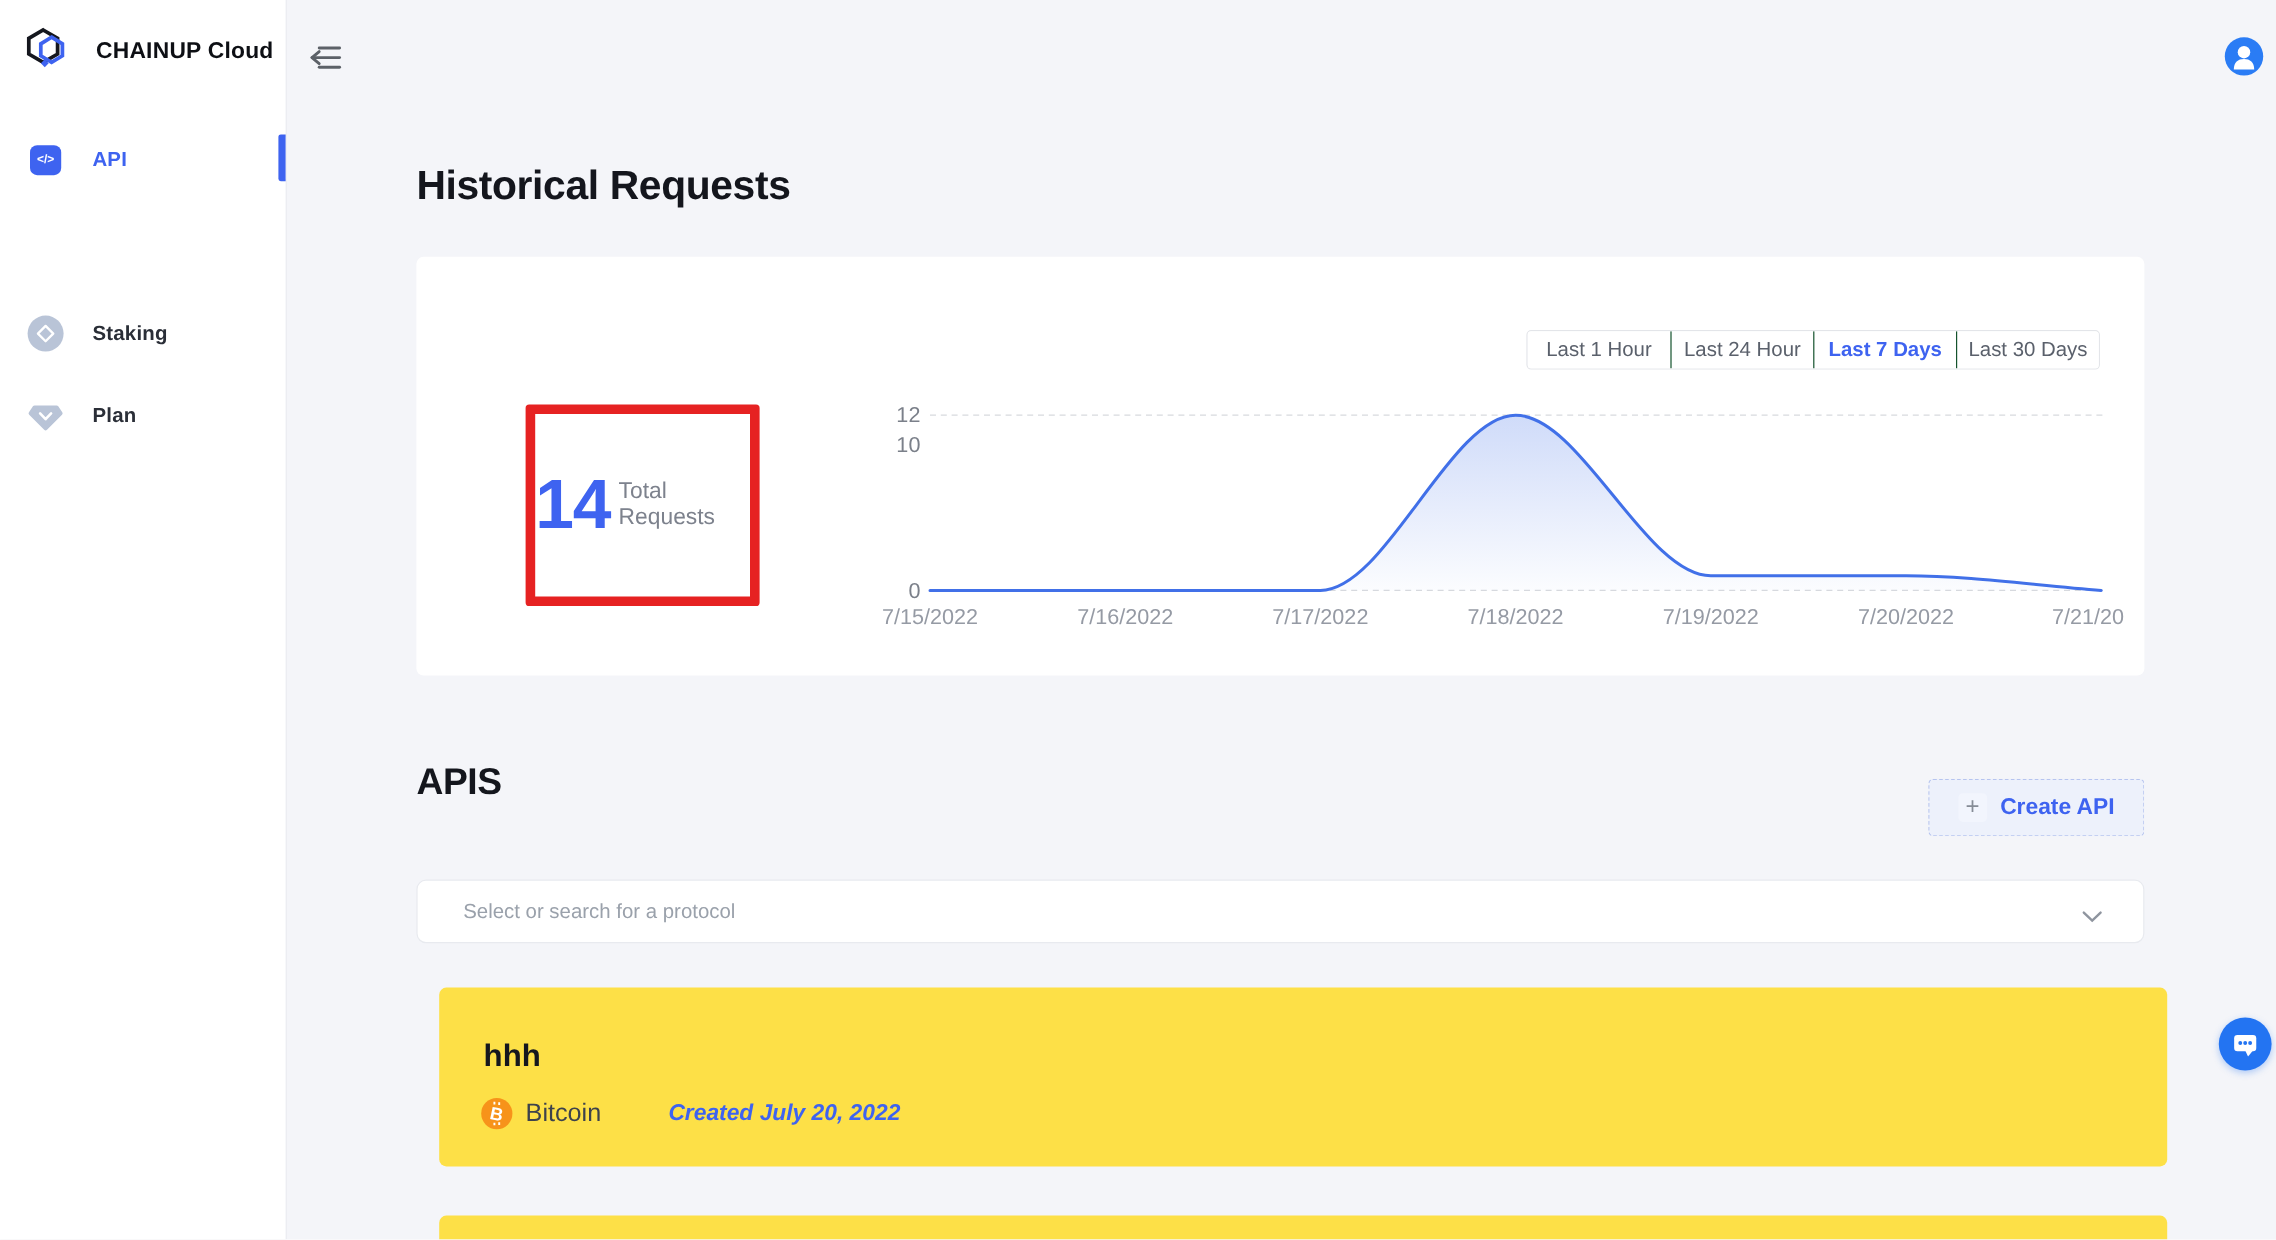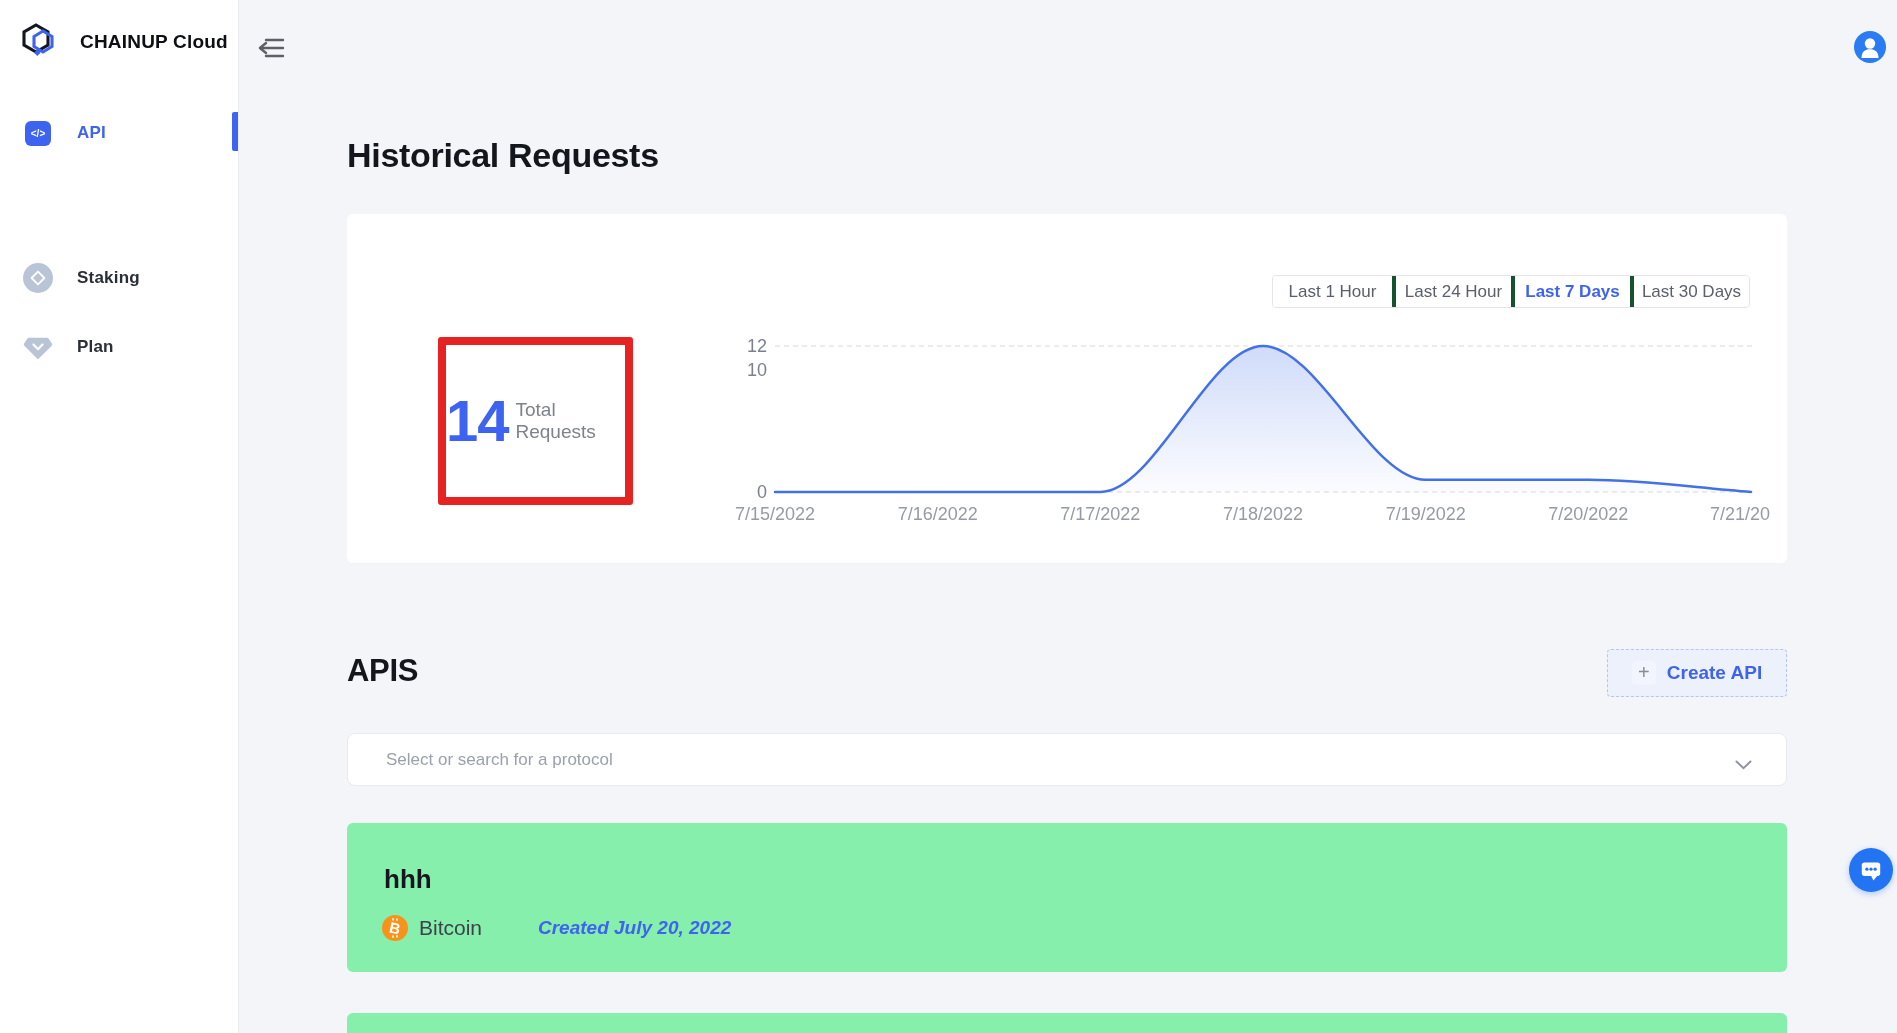--- a/index.html
+++ b/index.html
@@ -28,48 +28,48 @@
             background:#2a7cf5; overflow:hidden; cursor:pointer; z-index:3; }
 
   
   .page-title { position:absolute; left:347px; top:136px; font-size:34px; line-height:38px; font-weight:700;
                 color:#14161d; letter-spacing:-.3px; }
   .chart-card { position:absolute; left:347px; top:214px; width:1440px; height:349px; background:#fff; border-radius:6px; }
 
   .filters { position:absolute; right:37px; top:61px; display:flex; height:33px;
              border:1px solid #e3e5e9; border-radius:4px; background:#fff; overflow:hidden; }
   .filter-btn { width:119px; height:100%; display:flex; align-items:center; justify-content:center;
-                font-size:17px; color:#5a606b; background:#fff; border:none; border-left:4px solid #14532d;
+                font-size:17px; color:#5a606b; background:#fff; border:none; border-left:1px solid #14532d;
                 cursor:pointer; font-family:inherit; white-space:nowrap; }
   .filter-btn:first-child { border-left:none; }
   .filter-btn.active { color:#3e63f0; font-weight:700; }
 
   .stat-box { position:absolute; left:91px; top:123px; width:195px; height:168px; background:#fff;
               border:8px solid #e62222; border-radius:3px; display:flex; flex-direction:row;
               align-items:center; justify-content:center; gap:7px; }
   .stat-value { font-size:58px; font-weight:700; color:#3e63f0; line-height:1; letter-spacing:-1px; }
   .stat-label { font-size:19px; color:#7d828d; }
 
   .chart-svg { position:absolute; left:353px; top:116px; }
 
-  .apis-title { position:absolute; left:347px; top:653px; font-size:31px; font-weight:700; color:#14161d; letter-spacing:-.3px; }
+  .apis-title { position:absolute; left:347px; top:634px; font-size:31px; font-weight:700; color:#14161d; letter-spacing:-.3px; }
   .create-btn { position:absolute; left:1607px; top:649px; width:180px; height:48px; background:#edf1fb;
                 border:1px dashed #b6c4ef; border-radius:4px; display:flex; align-items:center;
                 justify-content:center; gap:11px; cursor:pointer; font-family:inherit; }
   .plus-box { width:24px; height:24px; border-radius:4px; background:#f2f5fd; color:#868c96; font-size:20px;
               line-height:22px; text-align:center; font-weight:400; }
   .create-label { font-size:19px; font-weight:700; color:#3e63f0; }
 
   .protocol-select { position:absolute; left:347px; top:733px; width:1440px; height:53px; background:#fff;
                      border:1px solid #e8eaef; border-radius:8px; display:flex; align-items:center;
                      padding-left:38px; cursor:pointer; }
   .select-placeholder { font-size:17px; color:#9aa1ab; }
   .select-chevron { position:absolute; right:34px; top:22px; }
 
-  .api-card { position:absolute; left:347px; width:1440px; background:#86efac; border-radius:6px; cursor:pointer; }
+  .api-card { position:absolute; left:366px; width:1440px; background:#fde047; border-radius:6px; cursor:pointer; }
   .api-card.one { top:823px; height:149px; }
   .api-card.two { top:1013px; height:40px; }
   .api-name { position:absolute; left:37px; top:41px; font-size:26px; font-weight:700; color:#15171e; }
   .btc-icon { position:absolute; left:35px; top:92px; width:26px; height:26px; border-radius:50%; background:#f7931a; }
   .api-protocol { position:absolute; left:72px; top:92px; line-height:26px; font-size:21px; color:#3d424c; }
   .api-created { position:absolute; left:191px; top:92px; line-height:26px; font-size:19px; font-weight:700; color:#3e63f0;font-style:italic; }
 
   .chat-fab { position:absolute; left:1849px; top:848px; width:44px; height:44px; border-radius:50%;
               background:#2374f2; display:flex; align-items:center; justify-content:center; cursor:pointer;
               box-shadow:0 2px 6px rgba(35,116,242,.35); z-index:5; }

